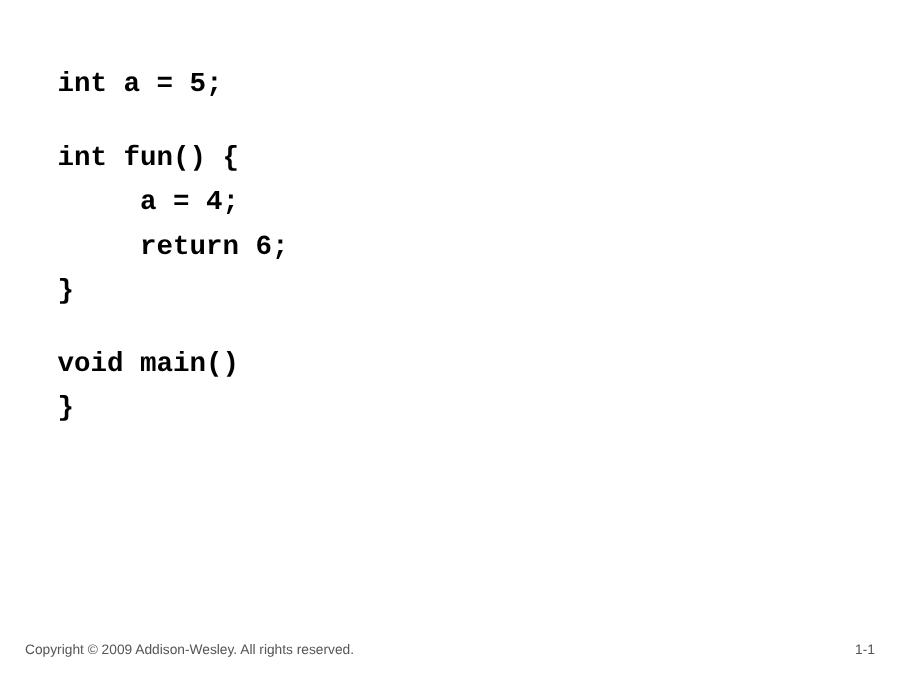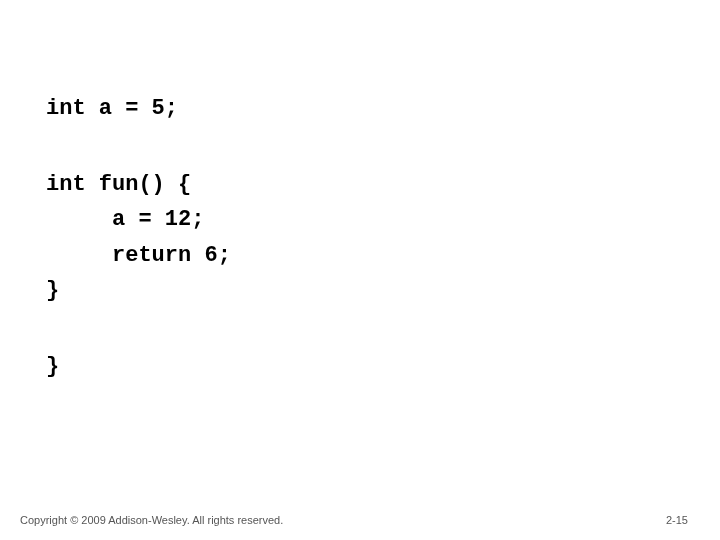--- a/index.html
+++ b/index.html
@@ -28,28 +28,27 @@
       color: #000000;
     }
 
     .code-line {
       display: block;
       white-space: pre;
     }
 
     .code-section {
       margin-bottom: 24px;
-      margin-top: 41px;
     }
 
     .footer {
       position: absolute;
       bottom: 14px;
       left: 0;
-      right: 12px;
+      right: 0;
       display: flex;
       justify-content: space-between;
       align-items: center;
       padding: 0 20px;
       margin-top: 24px;
     }
 
     .footer-text {
       font-family: Arial, Helvetica, sans-serif;
       font-size: 11px;
@@ -67,28 +66,29 @@
 
 <div class="main-content">
   <div class="code-block">
 
     <div class="code-section">
       <span class="code-line">int a = 5;</span>
     </div>
 
     <div class="code-section">
       <span class="code-line">int fun() {</span>
-      <span class="code-line">     a = 12;</span>
+      <span class="code-line">     a = 4;</span>
       <span class="code-line">     return 6;</span>
       <span class="code-line">}</span>
     </div>
 
     <div class="code-section">
+      <span class="code-line">void main()</span>
       <span class="code-line">}</span>
     </div>
 
   </div>
 </div>
 
 <div class="footer">
   <span class="footer-text">Copyright © 2009 Addison-Wesley.  All rights reserved.</span>
-  <span class="footer-page">2-15</span>
+  <span class="footer-page">1-1</span>
 </div>
 
 </body></html>

